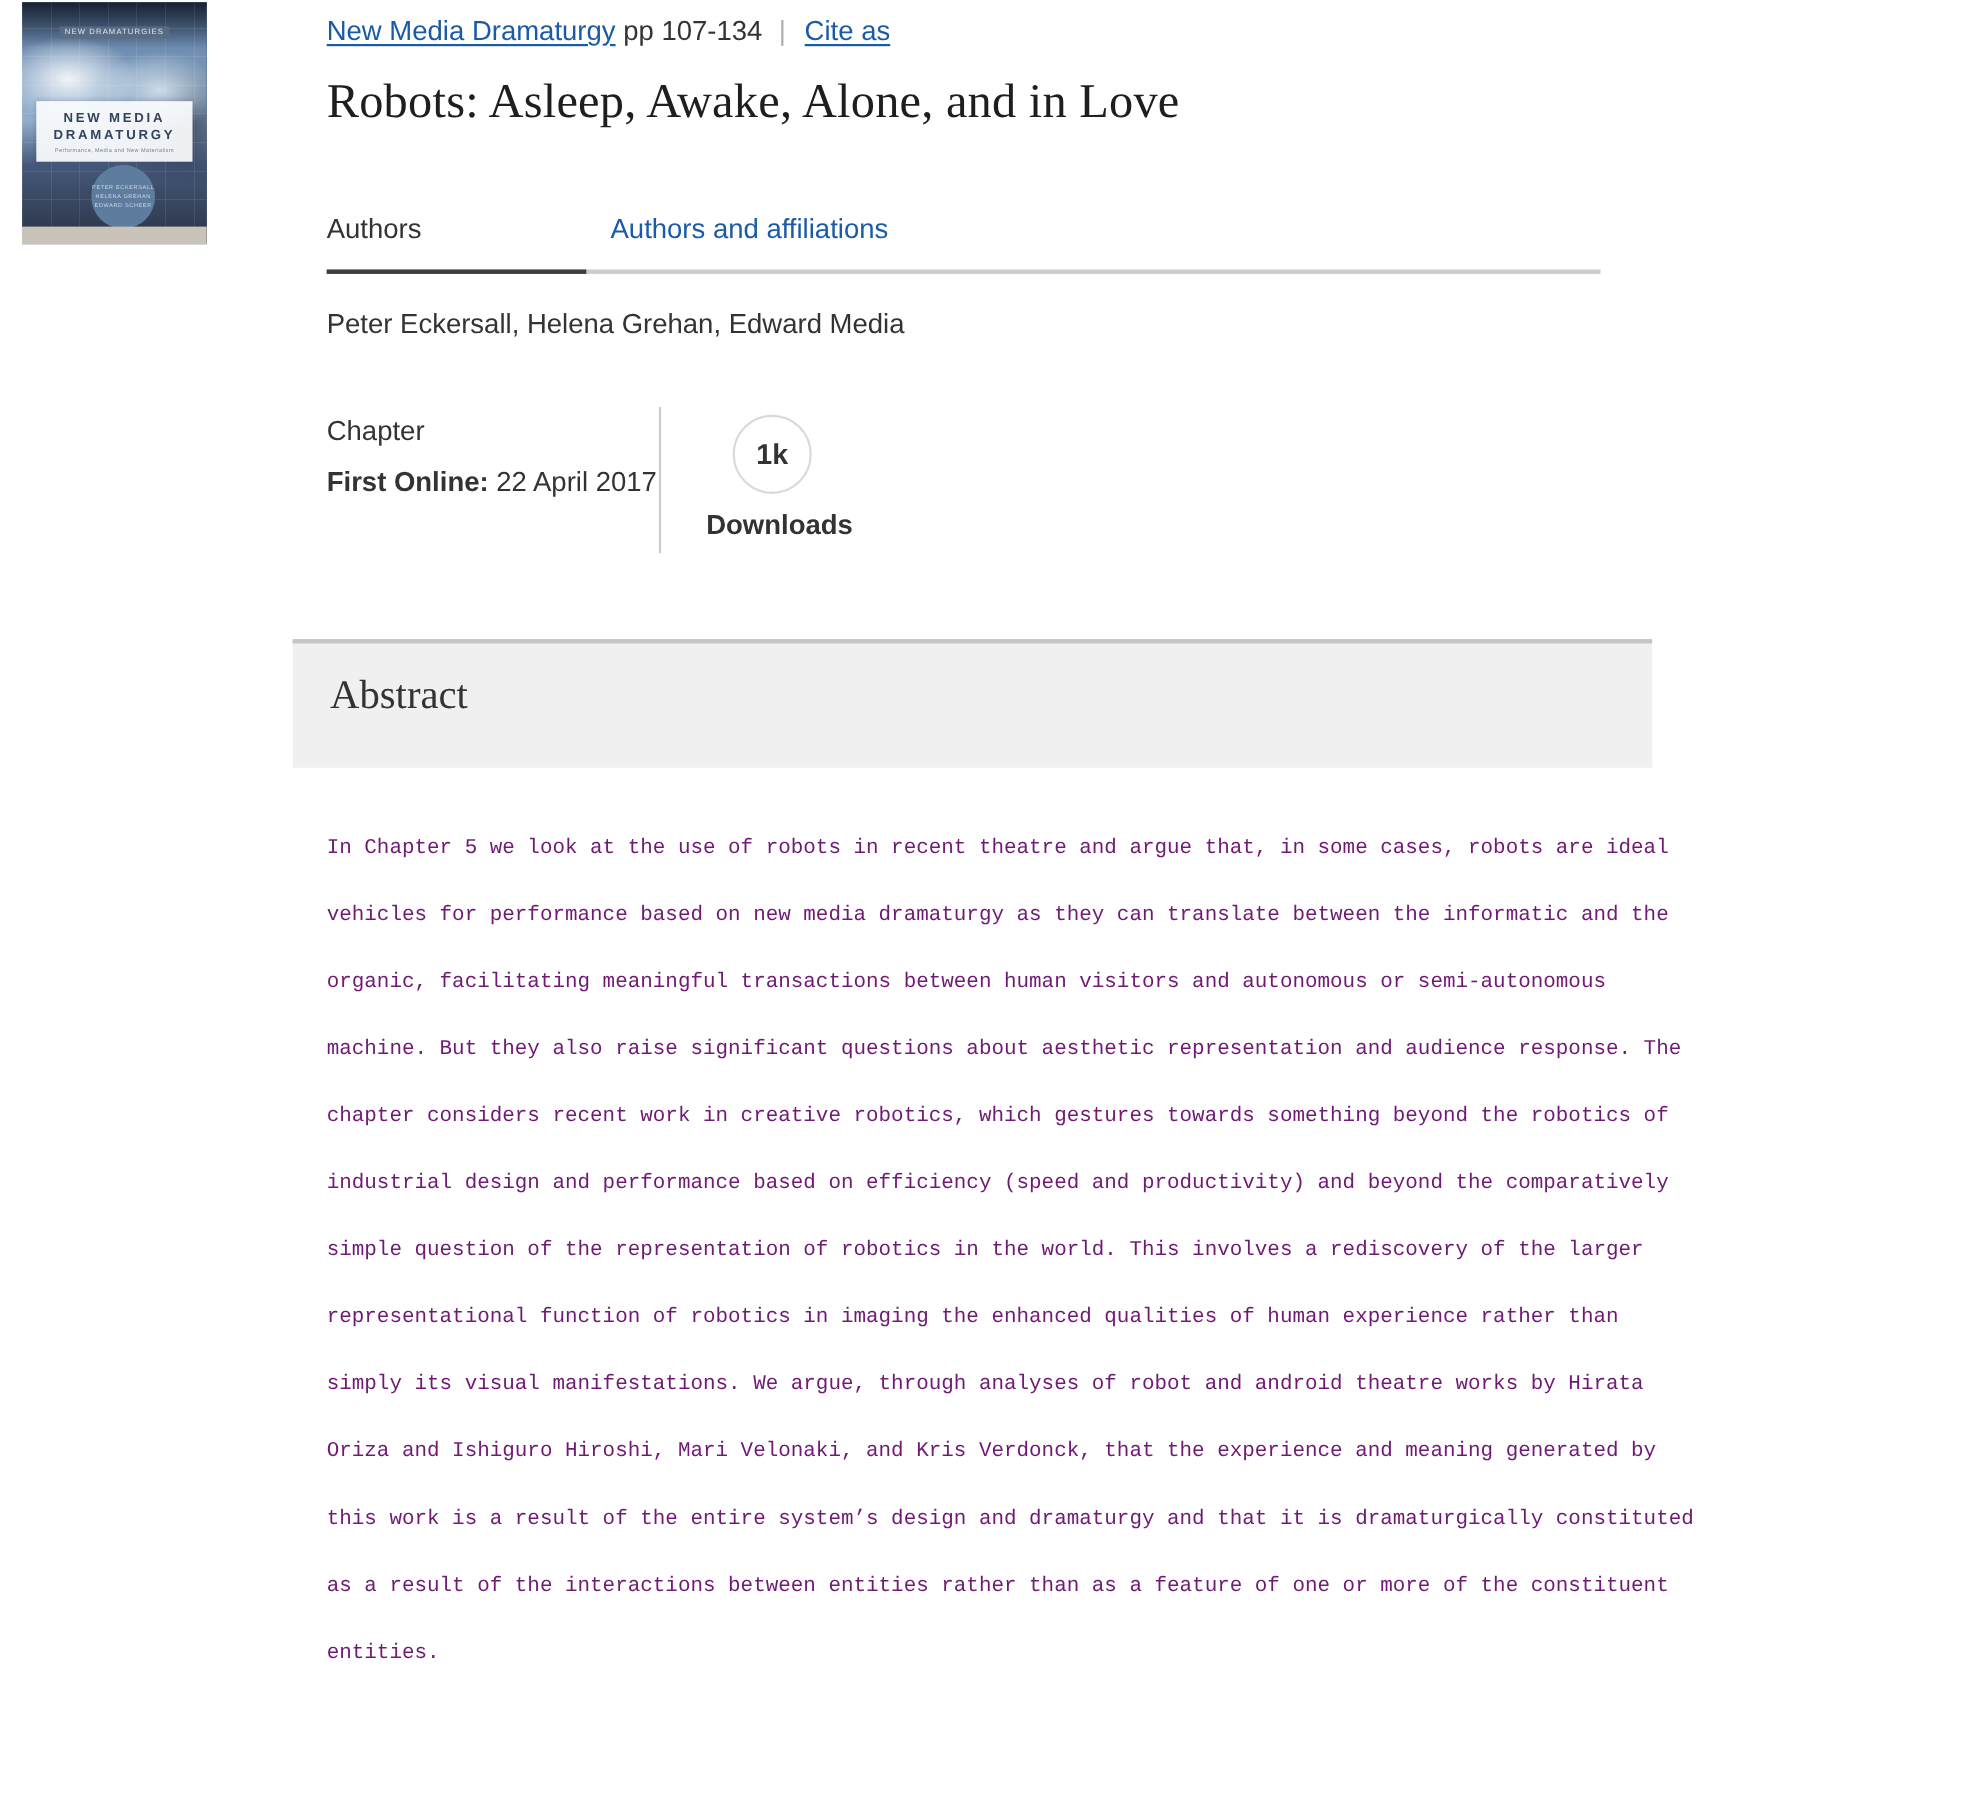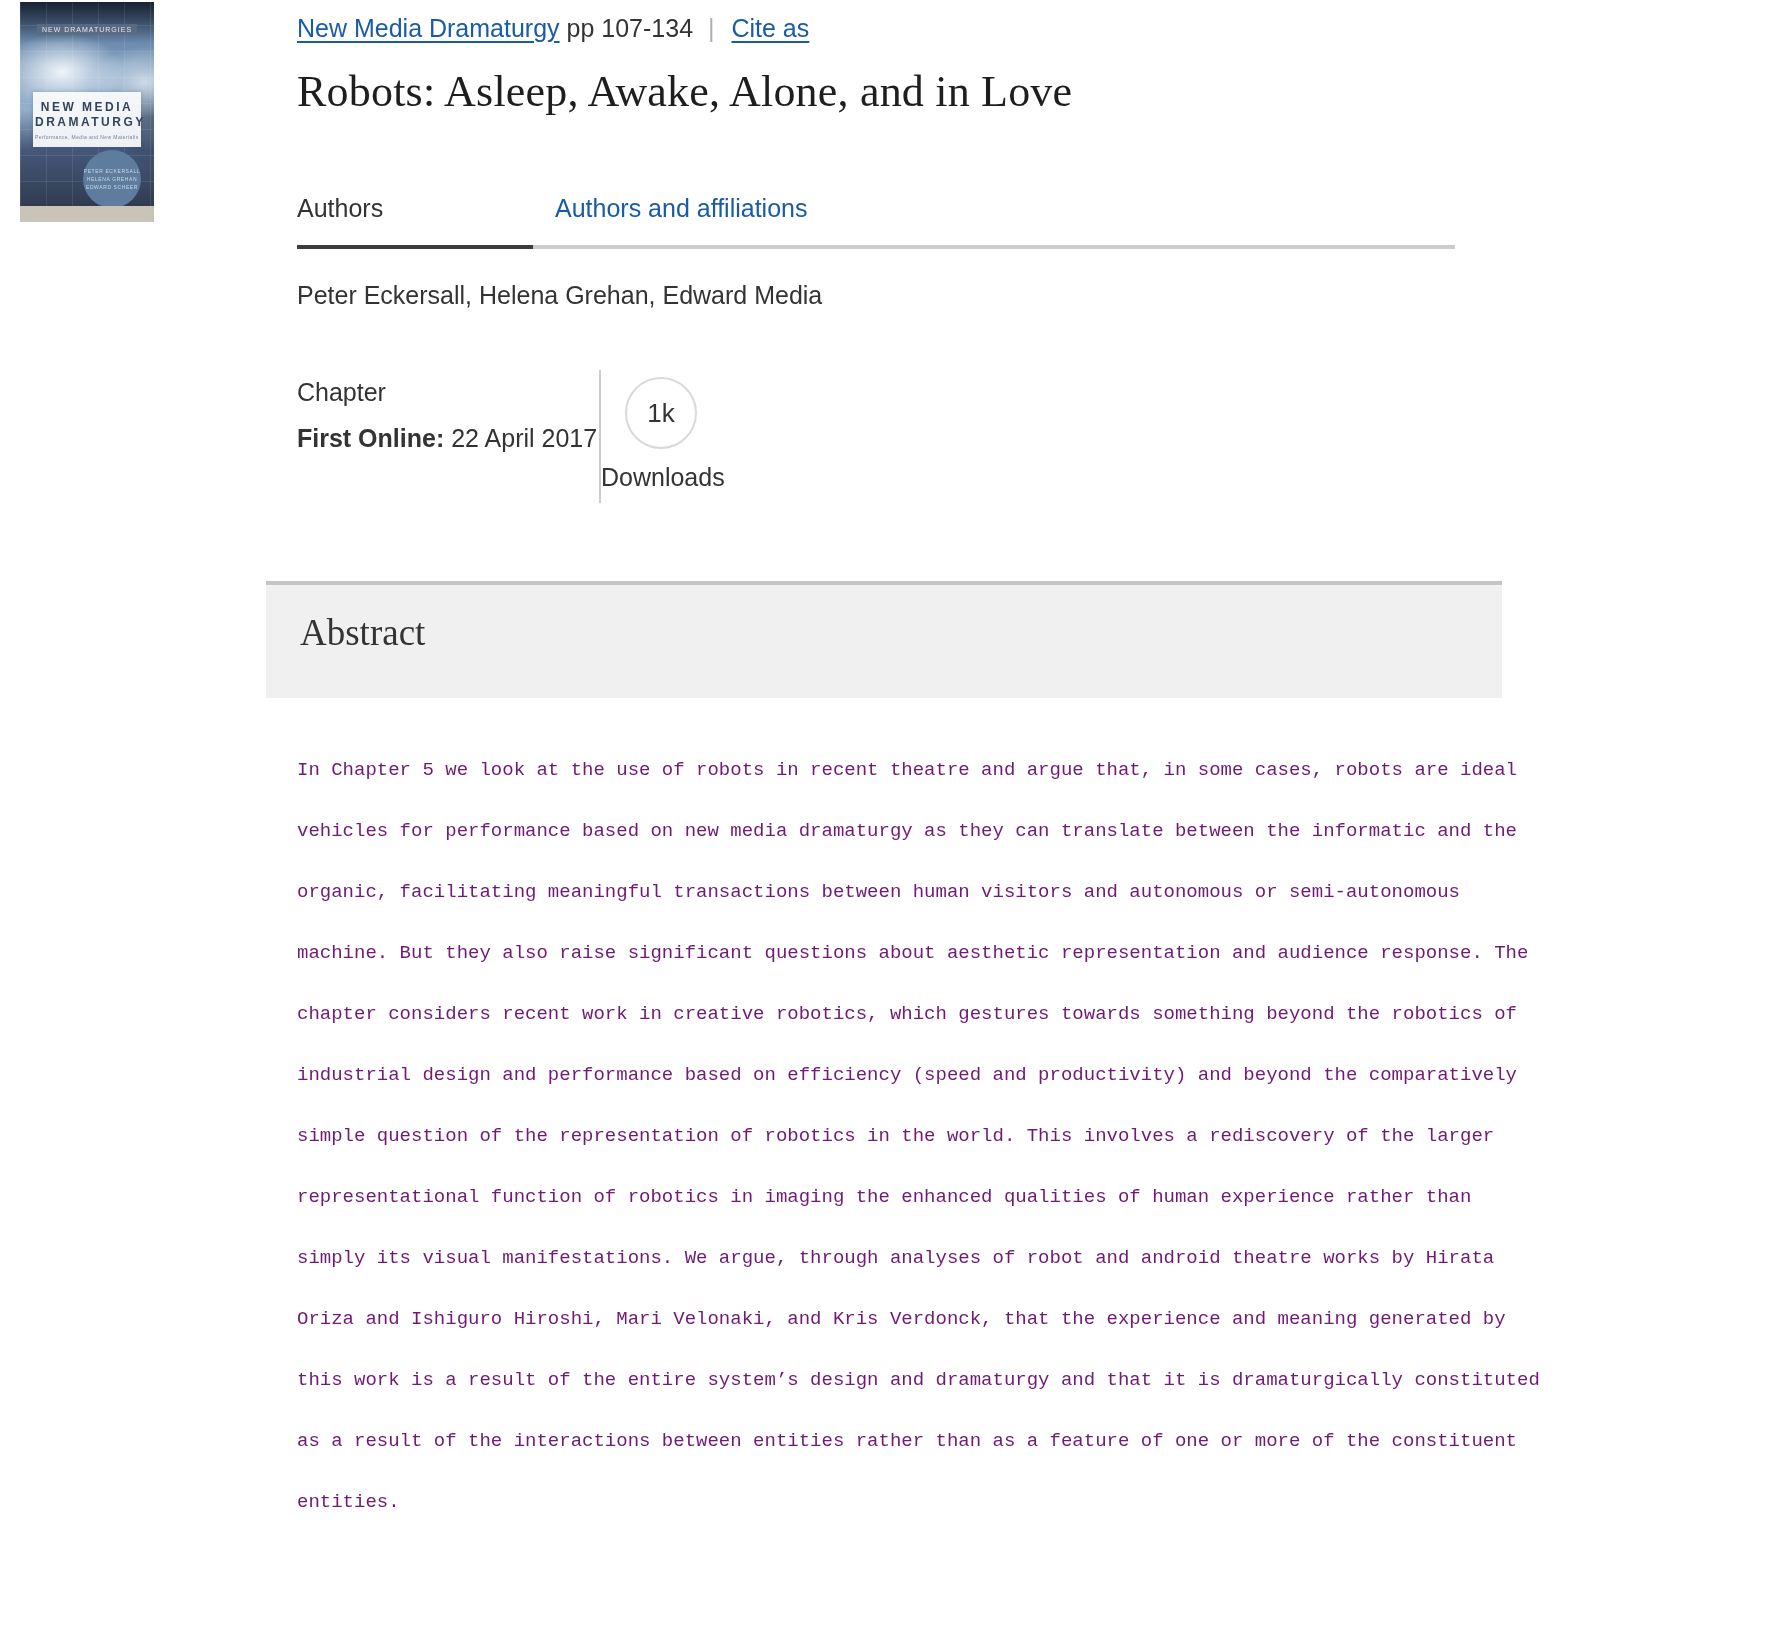--- a/index.html
+++ b/index.html
@@ -13,21 +13,21 @@
   *{box-sizing:border-box;margin:0;padding:0;}
   html,body{background:#ffffff;}
   body{
     width:1784px;height:1642px;position:relative;overflow:hidden;
     font-family:"Liberation Sans",sans-serif;color:var(--text-dark);
   }
   a{cursor:pointer;}
   .link{color:var(--link-blue);text-decoration:underline;text-underline-offset:4px;}
 
   
-  .cover{position:absolute;left:20px;top:2px;width:134px;height:220px;background:#2b3950;overflow:hidden;}
+  .cover{position:absolute;left:20px;top:2px;width:168px;height:220px;background:#2b3950;overflow:hidden;}
   .cover-photo{
     position:absolute;left:0;top:0;right:0;height:206px;
     background:
       linear-gradient(180deg, rgba(18,27,40,0.9) 0%, rgba(18,27,40,0) 20%),
       radial-gradient(ellipse 95px 60px at 42px 70px, rgba(245,249,252,0.95) 0%, rgba(245,249,252,0) 65%),
       radial-gradient(ellipse 80px 50px at 125px 80px, rgba(215,229,241,0.9) 0%, rgba(215,229,241,0) 70%),
       radial-gradient(ellipse 90px 80px at 150px 110px, rgba(35,45,62,0.65) 0%, rgba(35,45,62,0) 75%),
       linear-gradient(180deg,#4d6a90 0%, #7d9cbe 30%, #93afcc 52%, #45587a 72%, #2f3a4e 100%);
   }
   .cover-grid{
@@ -83,21 +83,21 @@
   .tab.inactive{margin-left:22px;color:var(--link-blue);}
 
   .authors-line{margin-top:31px;font-size:25px;line-height:30px;color:var(--text-dark);}
 
   .meta-row{margin-top:60px;display:flex;align-items:flex-start;}
   .meta-left{width:302px;padding-top:7px;}
   .meta-type{font-size:25px;line-height:30px;}
   .meta-first-online{margin-top:16px;font-size:25px;line-height:30px;}
   .meta-first-online b{font-weight:bold;}
   .meta-divider{width:0;border-left:2px solid #cccccc;height:133px;}
-  .downloads{width:120px;text-align:right;padding-top:7px;}
+  .downloads{margin-left:41px;width:120px;text-align:right;padding-top:7px;font-weight:bold;}
   .downloads-circle{
     width:72px;height:72px;border:2px solid #d9d9d9;border-radius:50%;
     margin:0 auto;display:flex;align-items:center;justify-content:center;
     font-size:26px;color:var(--text-dark);background:#fff;
   }
   .downloads-label{margin-top:14px;font-size:25px;color:var(--text-dark);}
 
   .series-line{margin-top:49px;font-size:25px;line-height:30px;color:var(--text-dark);}
 
   .abstract-box{

